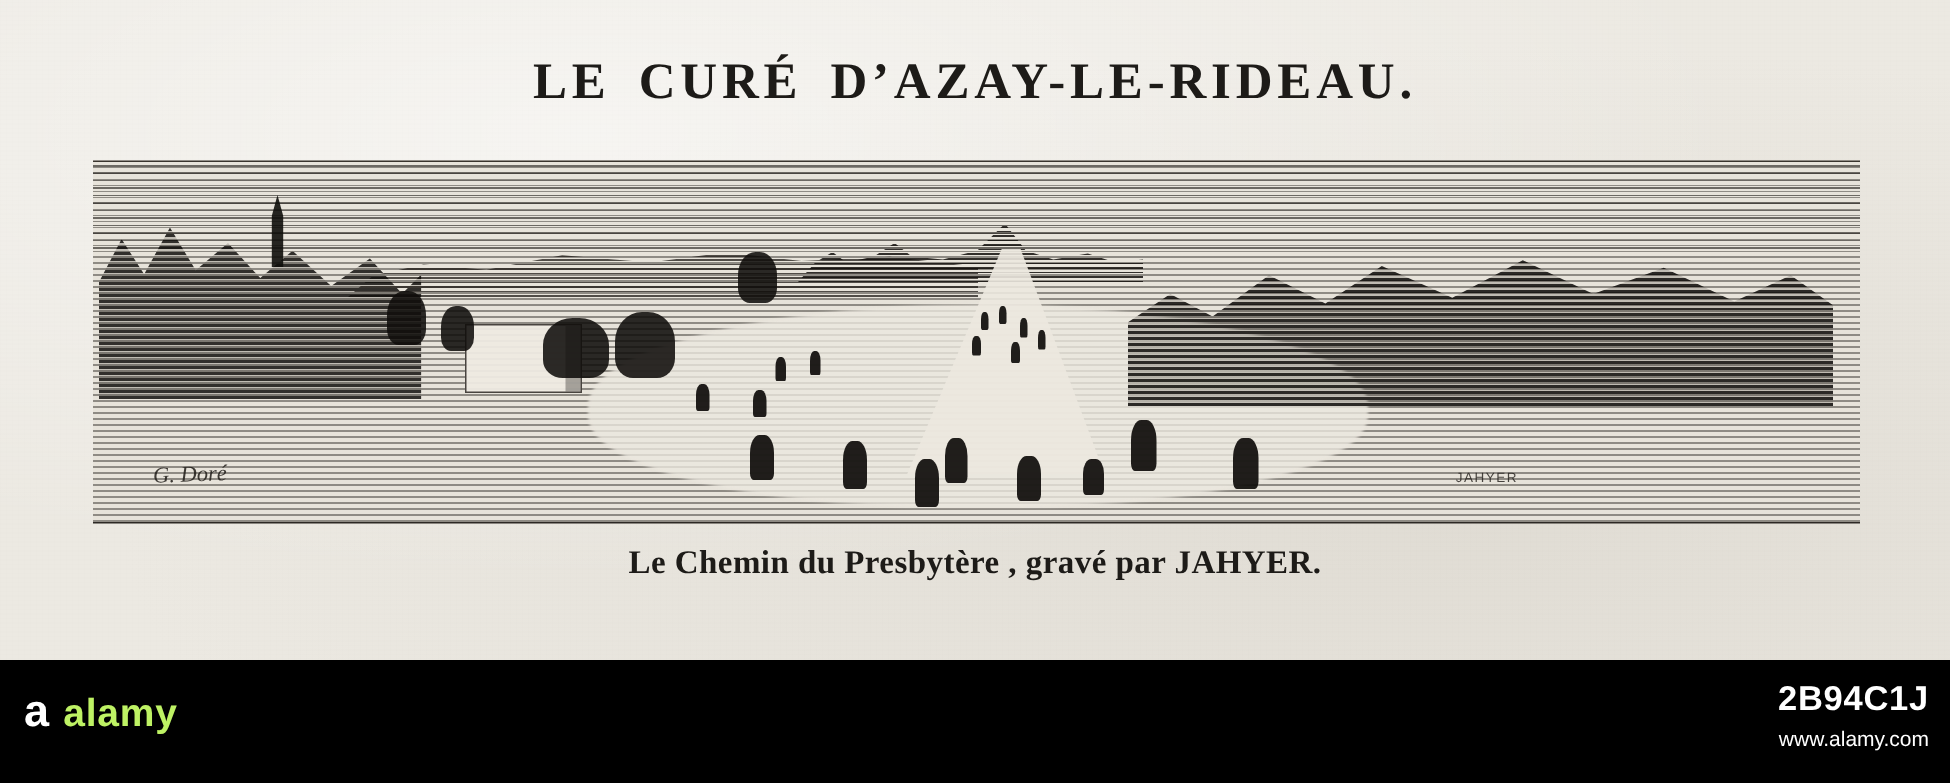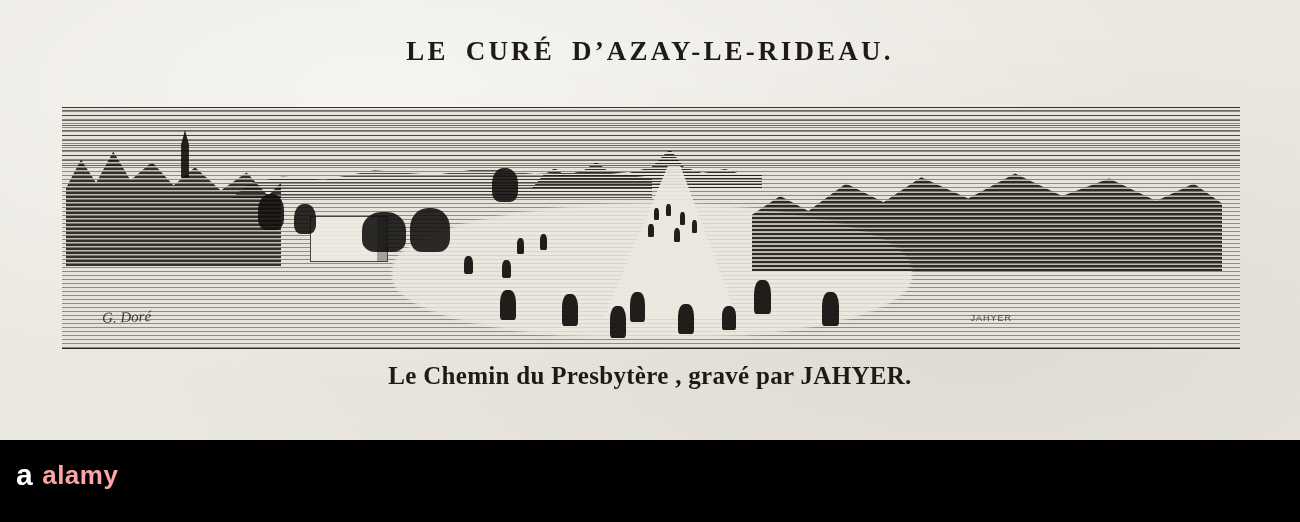--- a/index.html
+++ b/index.html
@@ -45,21 +45,21 @@
 
   
   .doc-title {
     position: absolute;
     top: 36px;
     left: 0;
     width: 1300px;
     text-align: center;
     font-family: "Liberation Serif", serif;
     font-weight: bold;
-    font-size: 27px;
+    font-size: 34px;
     letter-spacing: 3.2px;
     color: #1d1b18;
     word-spacing: 7px;
   }
 
   
   .engraving {
     position: absolute;
     left: 62px;
     top: 107px;
@@ -204,21 +204,21 @@
 
   
   .caption {
     position: absolute;
     top: 362px;
     left: 0;
     width: 1300px;
     text-align: center;
     font-family: "Liberation Serif", serif;
     font-weight: bold;
-    font-size: 25px;
+    font-size: 22px;
     color: #1d1b18;
     letter-spacing: 0.3px;
   }
 
   
   .footer {
     position: absolute;
     left: 0;
     top: 440px;
     width: 1300px;
@@ -239,21 +239,21 @@
     font-weight: bold;
     font-size: 30px;
     letter-spacing: -0.5px;
     color: #ffffff;
   }
   .alamy-word {
     font-family: "Liberation Sans", sans-serif;
     font-weight: bold;
     font-size: 26px;
     letter-spacing: 0.5px;
-    color: #fca5a5;
+    color: #bef264;
   }
   .footer-right {
     position: absolute;
     right: 14px;
     top: 12px;
     text-align: right;
   }
   .ref-id {
     font-family: "Liberation Sans", sans-serif;
     font-weight: bold;
@@ -321,15 +321,19 @@
     </div>
 
     <div class="caption">Le Chemin du Presbytère , gravé par JAHYER.</div>
   </div>
 
   <div class="footer">
     <div class="footer-left">
       <span class="alamy-logo">a</span>
       <span class="alamy-word">alamy</span>
     </div>
+    <div class="footer-right">
+      <div class="ref-id">2B94C1J</div>
+      <div class="ref-url">www.alamy.com</div>
+    </div>
   </div>
 
 </div>
 
 </body></html>

